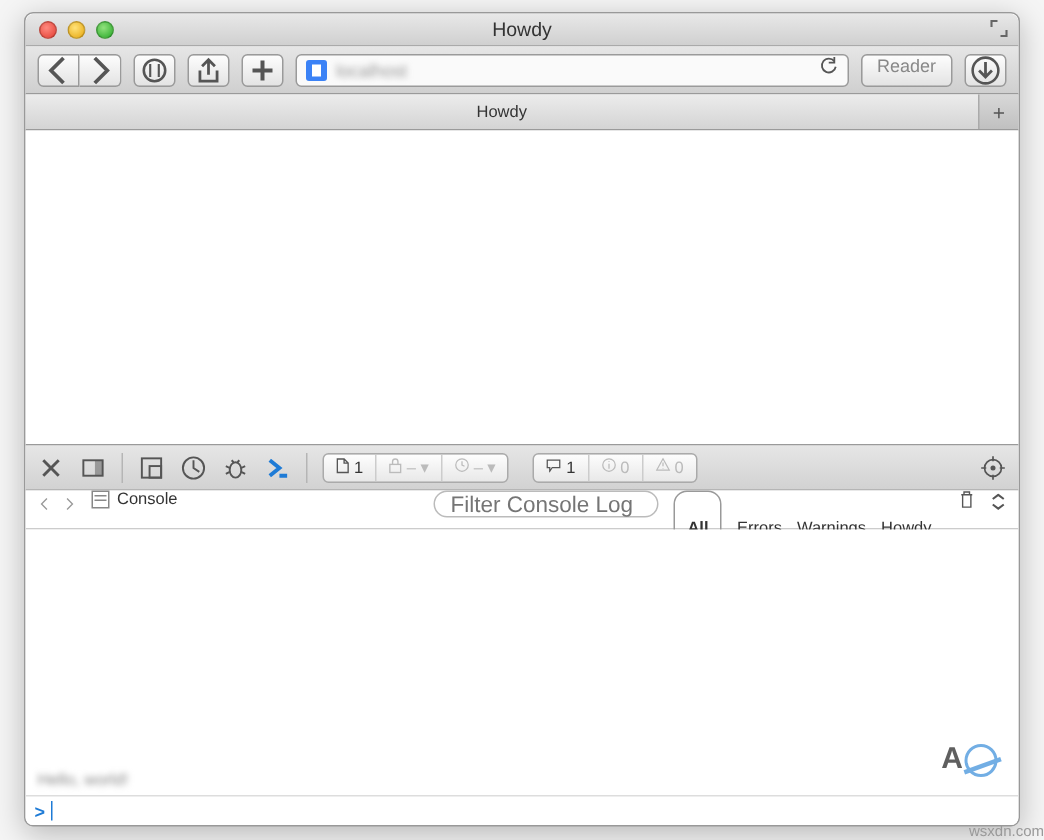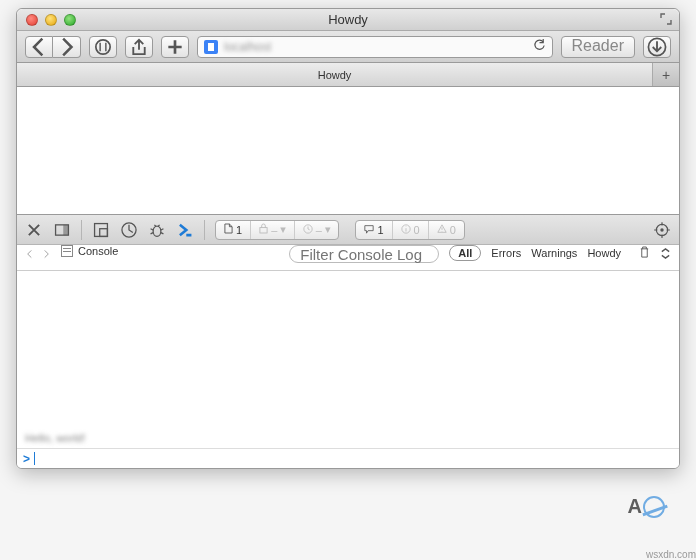--- a/index.html
+++ b/index.html
@@ -1,17 +1,17 @@
 <!DOCTYPE html>
 <html><head>
   <meta charset="utf-8">
   <style>
     * { margin: 0; padding: 0; box-sizing: border-box; font-family: "Lucida Grande", "Helvetica Neue", Arial, sans-serif; }
     body { width: 696px; height: 560px; background: #f5f5f5; overflow: hidden; }
-    .window { width: 664px; height: 461px; margin: 8px auto 0; background: #fff; border: 1px solid #999; border-radius: 6px; box-shadow: 0 5px 20px rgba(0,0,0,.25); overflow: hidden; display: flex; flex-direction: column; }
+    .window { width: 664px; height: 543px; margin: 8px auto 0; background: #fff; border: 1px solid #999; border-radius: 6px; box-shadow: 0 5px 20px rgba(0,0,0,.25); overflow: hidden; display: flex; flex-direction: column; }
 
     
     .titlebar { height: 22px; background: linear-gradient(#e8e8e8,#d0d0d0); border-bottom: 1px solid #aaa; display: flex; align-items: center; position: relative; border-radius: 6px 6px 0 0; }
     .traffic { display: flex; gap: 7px; margin-left: 9px; }
     .tl { width: 12px; height: 12px; border-radius: 50%; border: .5px solid rgba(0,0,0,.2); }
     .tl.red { background: radial-gradient(circle at 40% 35%, #ff8a80, #e33e32); }
     .tl.yel { background: radial-gradient(circle at 40% 35%, #ffe27a, #e6a60c); }
     .tl.grn { background: radial-gradient(circle at 40% 35%, #92e27e, #27a827); }
     .titlebar .title { position: absolute; width: 100%; text-align: center; font-size: 13px; color: #333; pointer-events: none; }
     .fullscreen-btn { position: absolute; right: 6px; top: 3px; width: 14px; height: 14px; color: #666; }
@@ -21,21 +21,21 @@
     .seg { display: flex; }
     .tb-btn { height: 22px; min-width: 28px; background: linear-gradient(#fdfdfd,#e3e3e3); border: 1px solid #9a9a9a; display: flex; align-items: center; justify-content: center; color: #555; font-size: 12px; }
     .seg .tb-btn:first-child { border-radius: 4px 0 0 4px; }
     .seg .tb-btn:last-child { border-radius: 0 4px 4px 0; border-left: none; }
     .tb-btn.single { border-radius: 4px; }
     .addrbar { flex: 1; height: 22px; background: #fafafa; border: 1px solid #9a9a9a; border-radius: 4px; display: flex; align-items: center; padding: 0 6px; gap: 6px; }
     .favicon { width: 14px; height: 14px; background: #3b82f6; border-radius: 2px; position: relative; }
     .favicon::after { content: ""; position: absolute; inset: 3px 4px; background: #fff; }
     .addrbar .url { flex: 1; font-size: 12px; color: #999; filter: blur(2px); }
     .reload-btn { color: #555; }
-    .reader-btn { height: 22px; padding: 0 10px; background: linear-gradient(#fdfdfd,#e3e3e3); border: 1px solid #9a9a9a; border-radius: 4px; font-size: 16px; color: #888; }
+    .reader-btn { height: 22px; padding: 0 10px; background: linear-gradient(#fdfdfd,#e3e3e3); border: 1px solid #9a9a9a; border-radius: 4px; font-size: 12px; color: #888; }
 
     
     .tabbar { height: 24px; background: linear-gradient(#d8d8d8,#c0c0c0); border-bottom: 1px solid #9a9a9a; display: flex; align-items: stretch; }
     .tab { flex: 1; display: flex; align-items: center; justify-content: center; font-size: 11px; color: #333; background: linear-gradient(#ececec,#d4d4d4); border-right: 1px solid #aaa; }
     .newtab { width: 26px; display: flex; align-items: center; justify-content: center; font-size: 14px; color: #555; }
 
     .content { flex: 1; background: #fff; }
 
     
     .devtools { border-top: 1px solid #9a9a9a; display: flex; flex-direction: column; height: 254px; background: #ececec; }
@@ -53,21 +53,21 @@
 
     .dt-subbar { height: 26px; background: #fff; border-bottom: 1px solid #ccc; display: flex; align-items: flex-start; padding: 0 8px; gap: 10px; }
     .nav-sm { color: #999; display: flex; gap: 8px; }
     .crumb { display: flex; align-items: center; gap: 5px; font-size: 11px; color: #333; }
     .crumb-ico { width: 12px; height: 12px; border: 1px solid #888; }
     .crumb-ico::before { content: ""; display: block; border-top: 1px solid #888; margin: 2px 1px 0; }
     .crumb-ico::after { content: ""; display: block; border-top: 1px solid #888; margin: 2px 1px 0; }
     .search { margin-left: auto; height: 18px; width: 150px; border: 1px solid #bbb; border-radius: 9px; display: flex; align-items: center; padding: 0 6px; gap: 4px; background: #fff; }
     .search input { border: none; outline: none; font-size: 15px; flex: 1; background: transparent; }
     .filters { display: flex; align-items: center; gap: 10px; font-size: 11px; color: #333; }
-    .filter-all { border: 1px solid #999; border-radius: 9px; padding: 1px 8px; font-weight: bold; }
+    .filter-all { border: 1px solid #999; border-radius: 9px; padding: 18px 8px; font-weight: bold; }
     .right-actions { display: flex; align-items: center; gap: 10px; margin-left: 8px; color: #555; }
 
     .dt-content { flex: 1; background: #fff; position: relative; }
     .dt-content .blurred { position: absolute; left: 8px; bottom: 24px; font-size: 11px; color: #888; filter: blur(2px); }
     .prompt { position: absolute; left: 0; right: 0; bottom: 0; height: 20px; border-top: 1px solid #ddd; display: flex; align-items: center; padding: 0 6px; font-size: 12px; }
     .prompt .chev { color: #1e7bd6; font-weight: bold; margin-right: 4px; }
     .prompt .caret { width: 1px; height: 13px; background: #1e7bd6; animation: blink 1s infinite; }
     @keyframes blink { 50% { opacity: 0; } }
 
     .watermark { position: absolute; right: 30px; bottom: 42px; font-size: 20px; font-weight: bold; letter-spacing: 1px; color: #444; opacity: .85; display: flex; align-items: center; }

